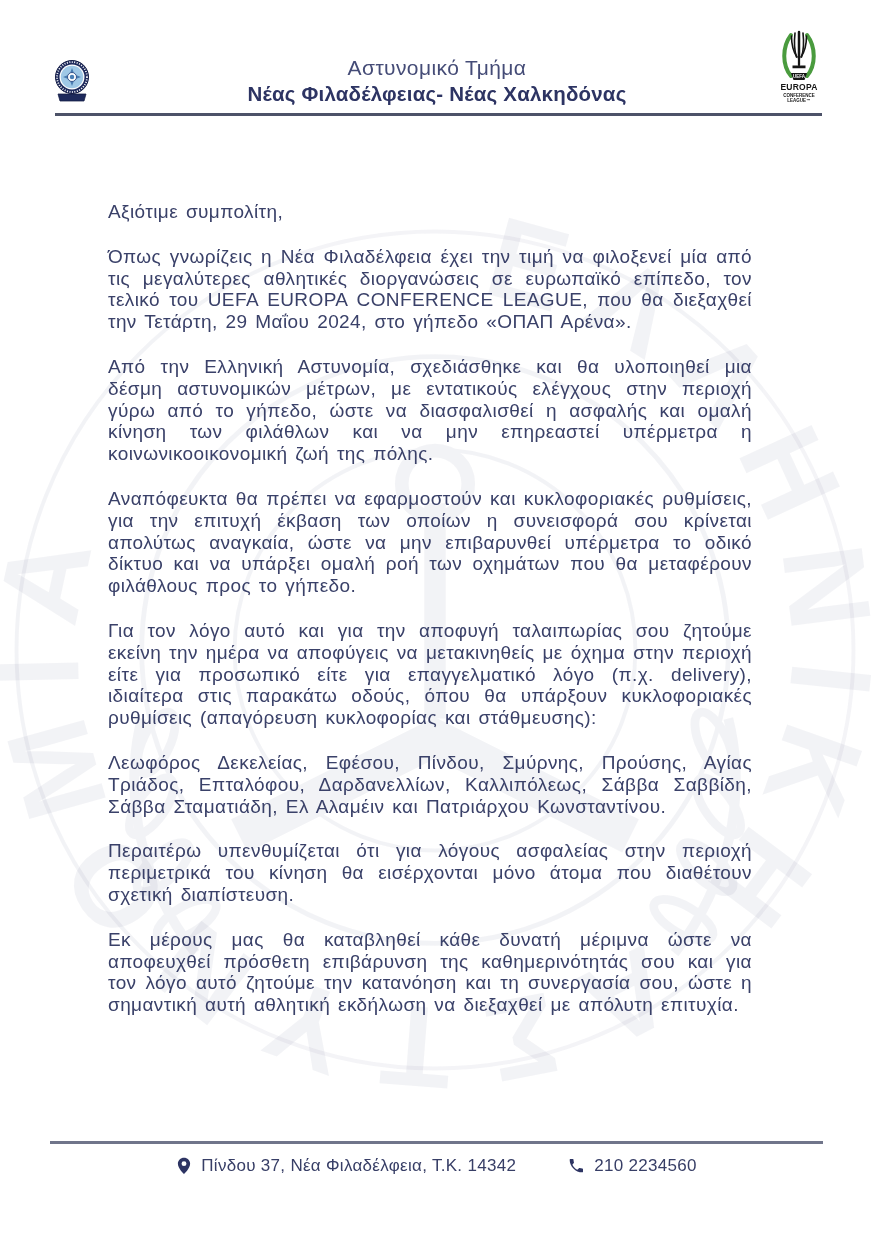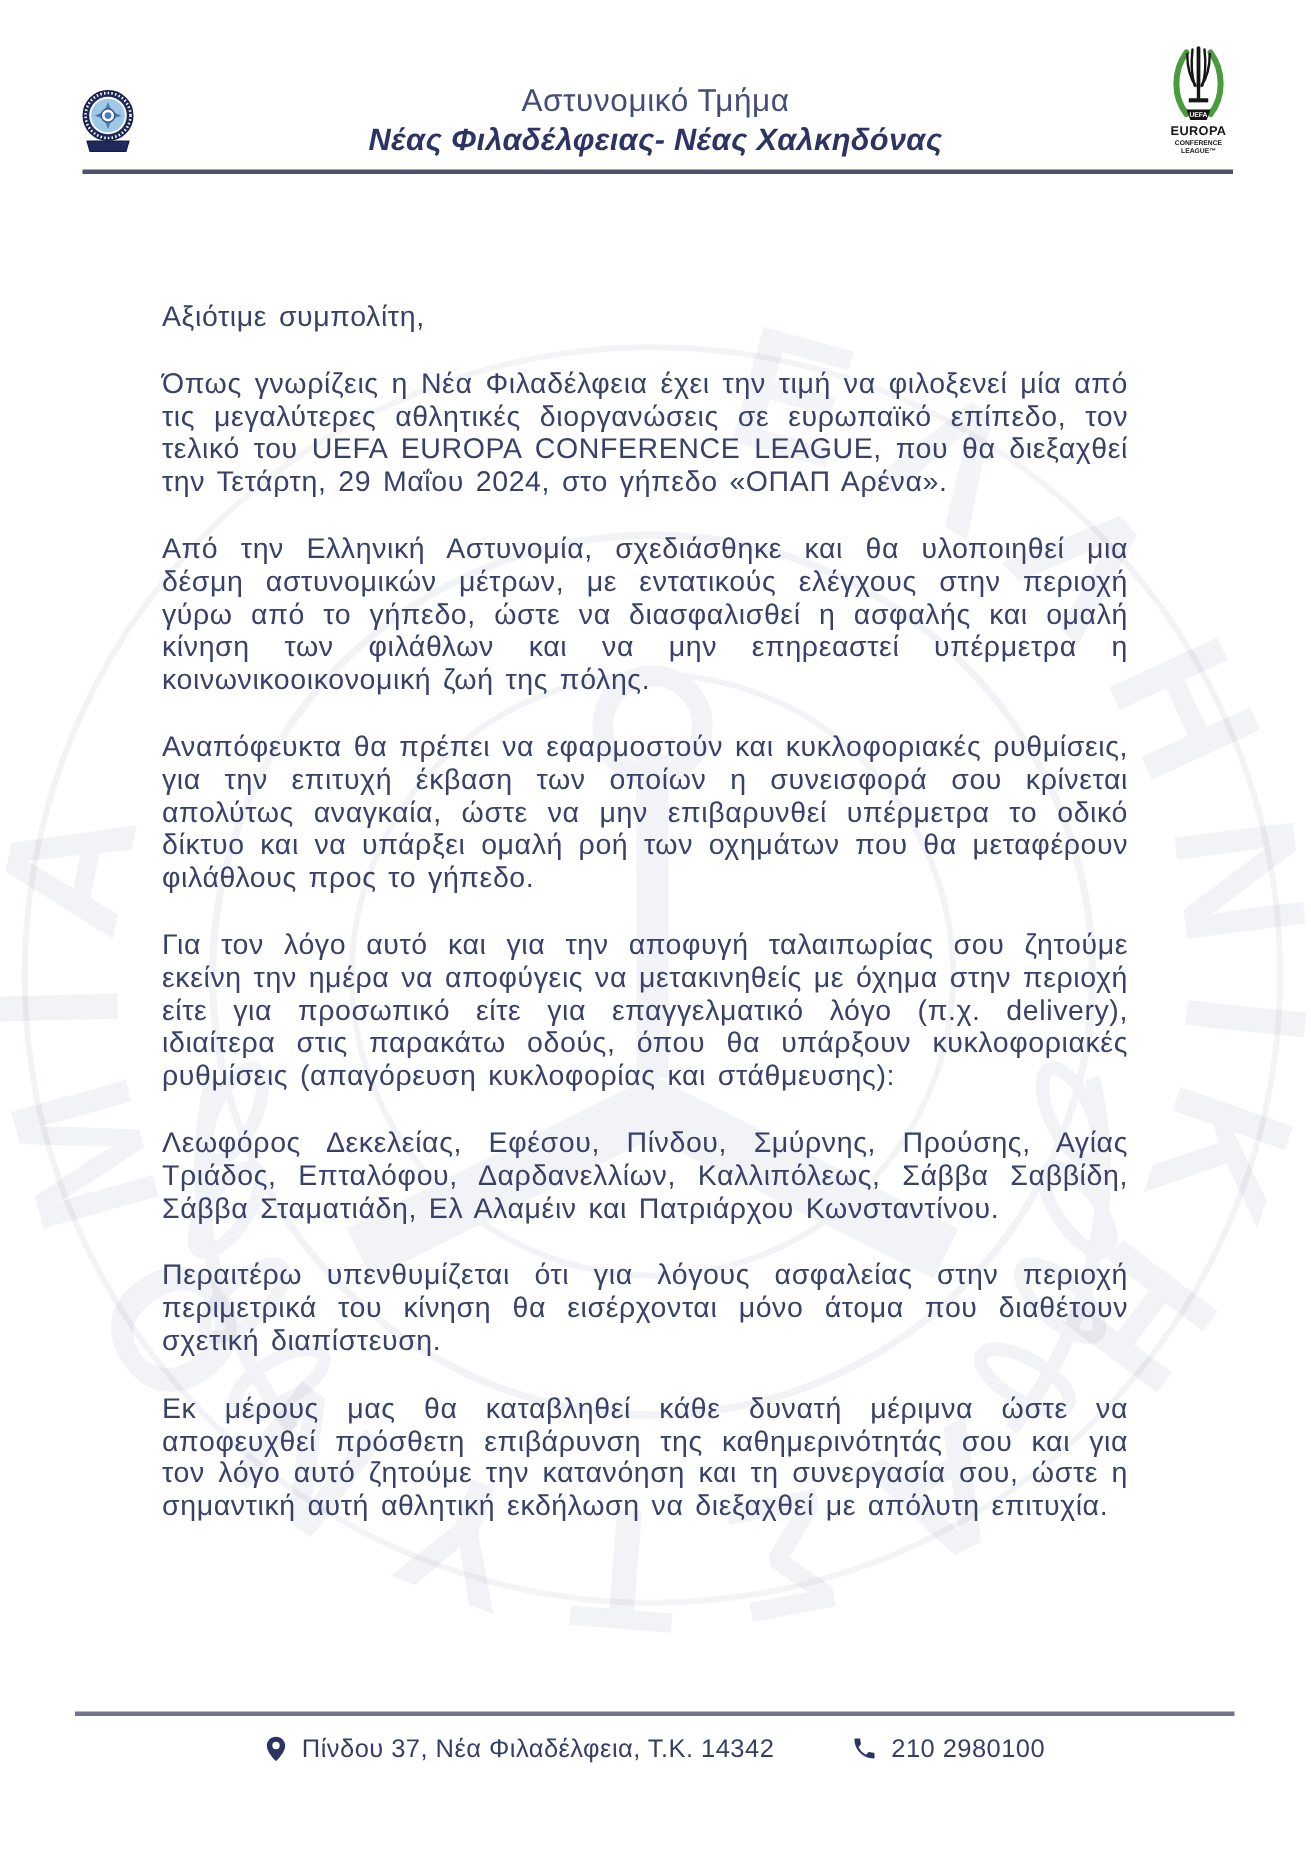--- a/index.html
+++ b/index.html
@@ -35,21 +35,20 @@
     font-size: 21px;
     font-weight: 400;
     color: #454c77;
     letter-spacing: 0.4px;
   }
   .header-title-2 {
     font-size: 20.5px;
     font-weight: 700;
     color: #2d3463;
     letter-spacing: 0.2px;
-    font-style: italic;
   }
   .police-logo {
     position: absolute;
     left: 54px;
     top: 58px;
   }
   .uefa-logo {
     position: absolute;
     left: 773px;
     top: 27px;
@@ -204,15 +203,15 @@
   <div class="footer-item">
     <svg width="14" height="18" viewBox="0 0 24 30" aria-hidden="true">
       <path d="M12 1 C6 1 1.5 5.6 1.5 11.3 c0 8 10.5 17.7 10.5 17.7 s10.5 -9.7 10.5 -17.7 C22.5 5.6 18 1 12 1 z M12 15.2 a4.2 4.2 0 1 1 0 -8.4 a4.2 4.2 0 0 1 0 8.4 z" fill="#2d3463" fill-rule="evenodd"></path>
     </svg>
     <span>Πίνδου 37, Νέα Φιλαδέλφεια, Τ.Κ. 14342</span>
   </div>
   <div class="footer-item">
     <svg width="16" height="16" viewBox="0 0 24 24" aria-hidden="true">
       <path d="M6.8 10.5 c1.6 3.1 4.1 5.6 7.2 7.2 l2.4 -2.4 c.3 -.3 .8 -.4 1.1 -.25 1.2 .4 2.6 .62 4 .62 .55 0 1 .45 1 1 v3.8 c0 .55 -.45 1 -1 1 C11.3 21.5 2.5 12.7 2.5 2.5 c0 -.55 .45 -1 1 -1 h3.8 c.55 0 1 .45 1 1 0 1.4 .22 2.8 .62 4 .12 .35 .04 .8 -.25 1.1 l-2.37 2.9 z" fill="#2d3463"></path>
     </svg>
-    <span>210 2980100</span>
+    <span>210 2234560</span>
   </div>
 </footer>
 
 </body></html>

